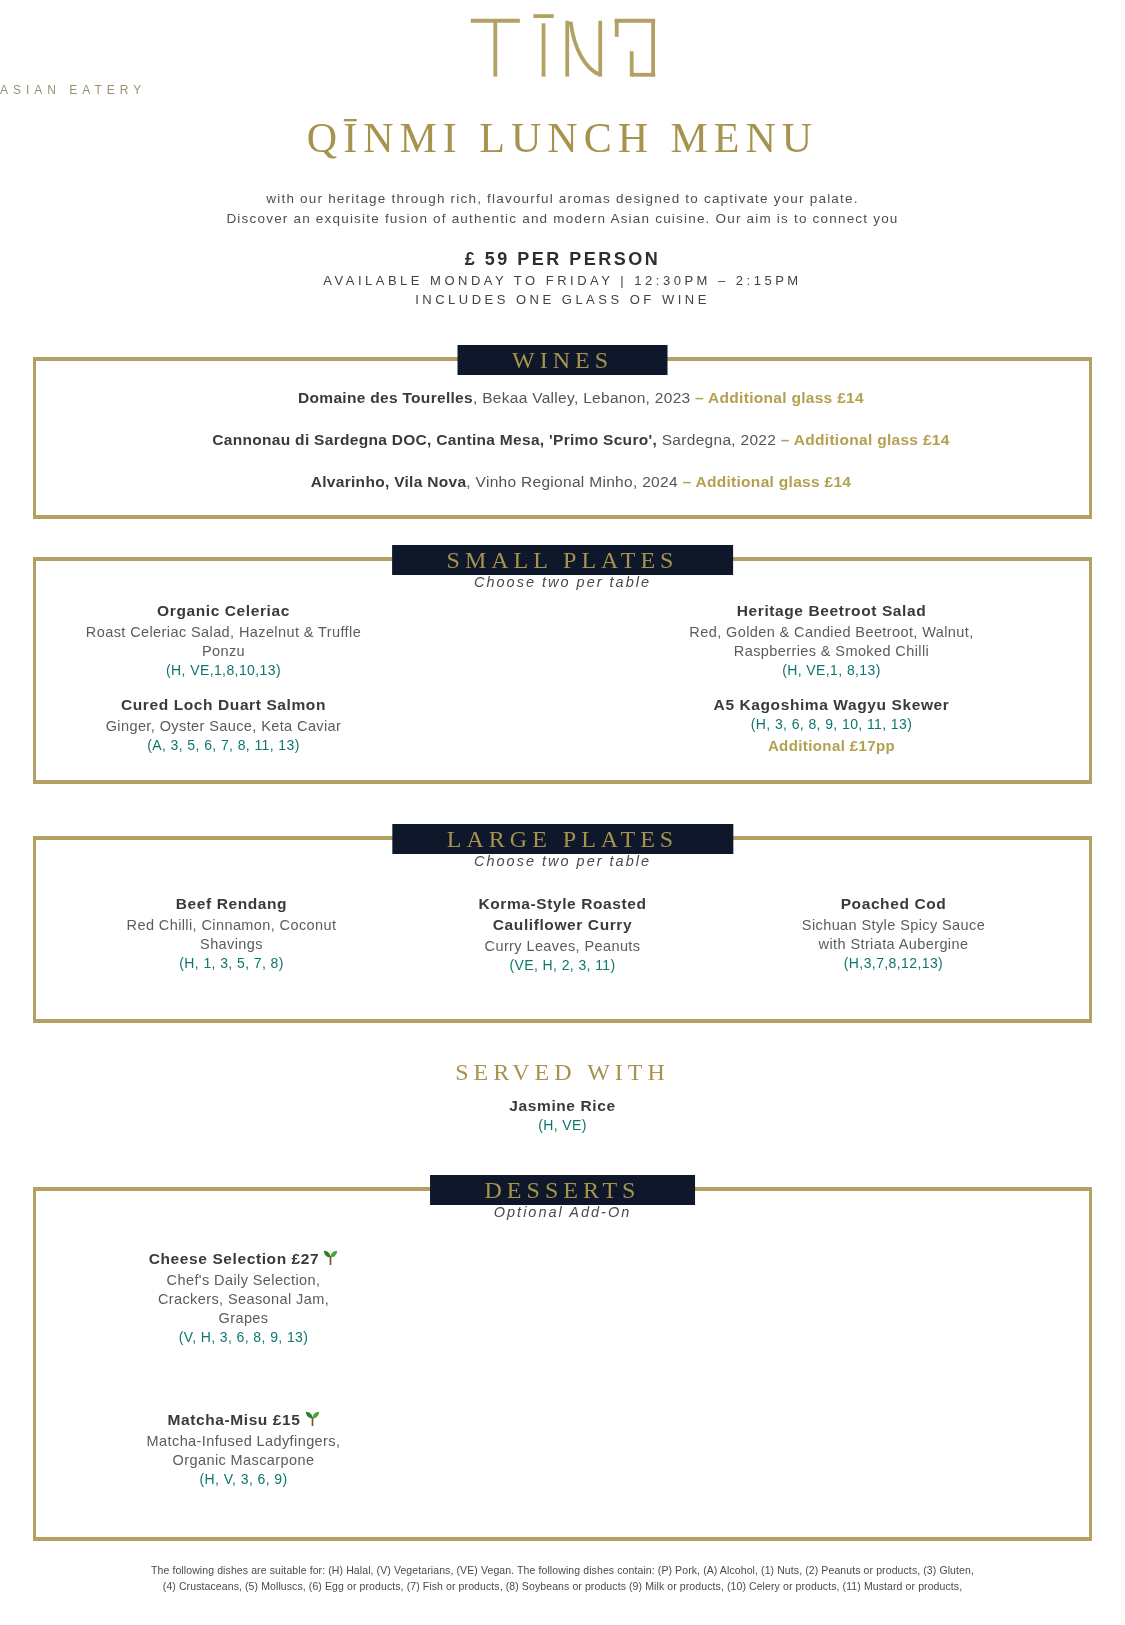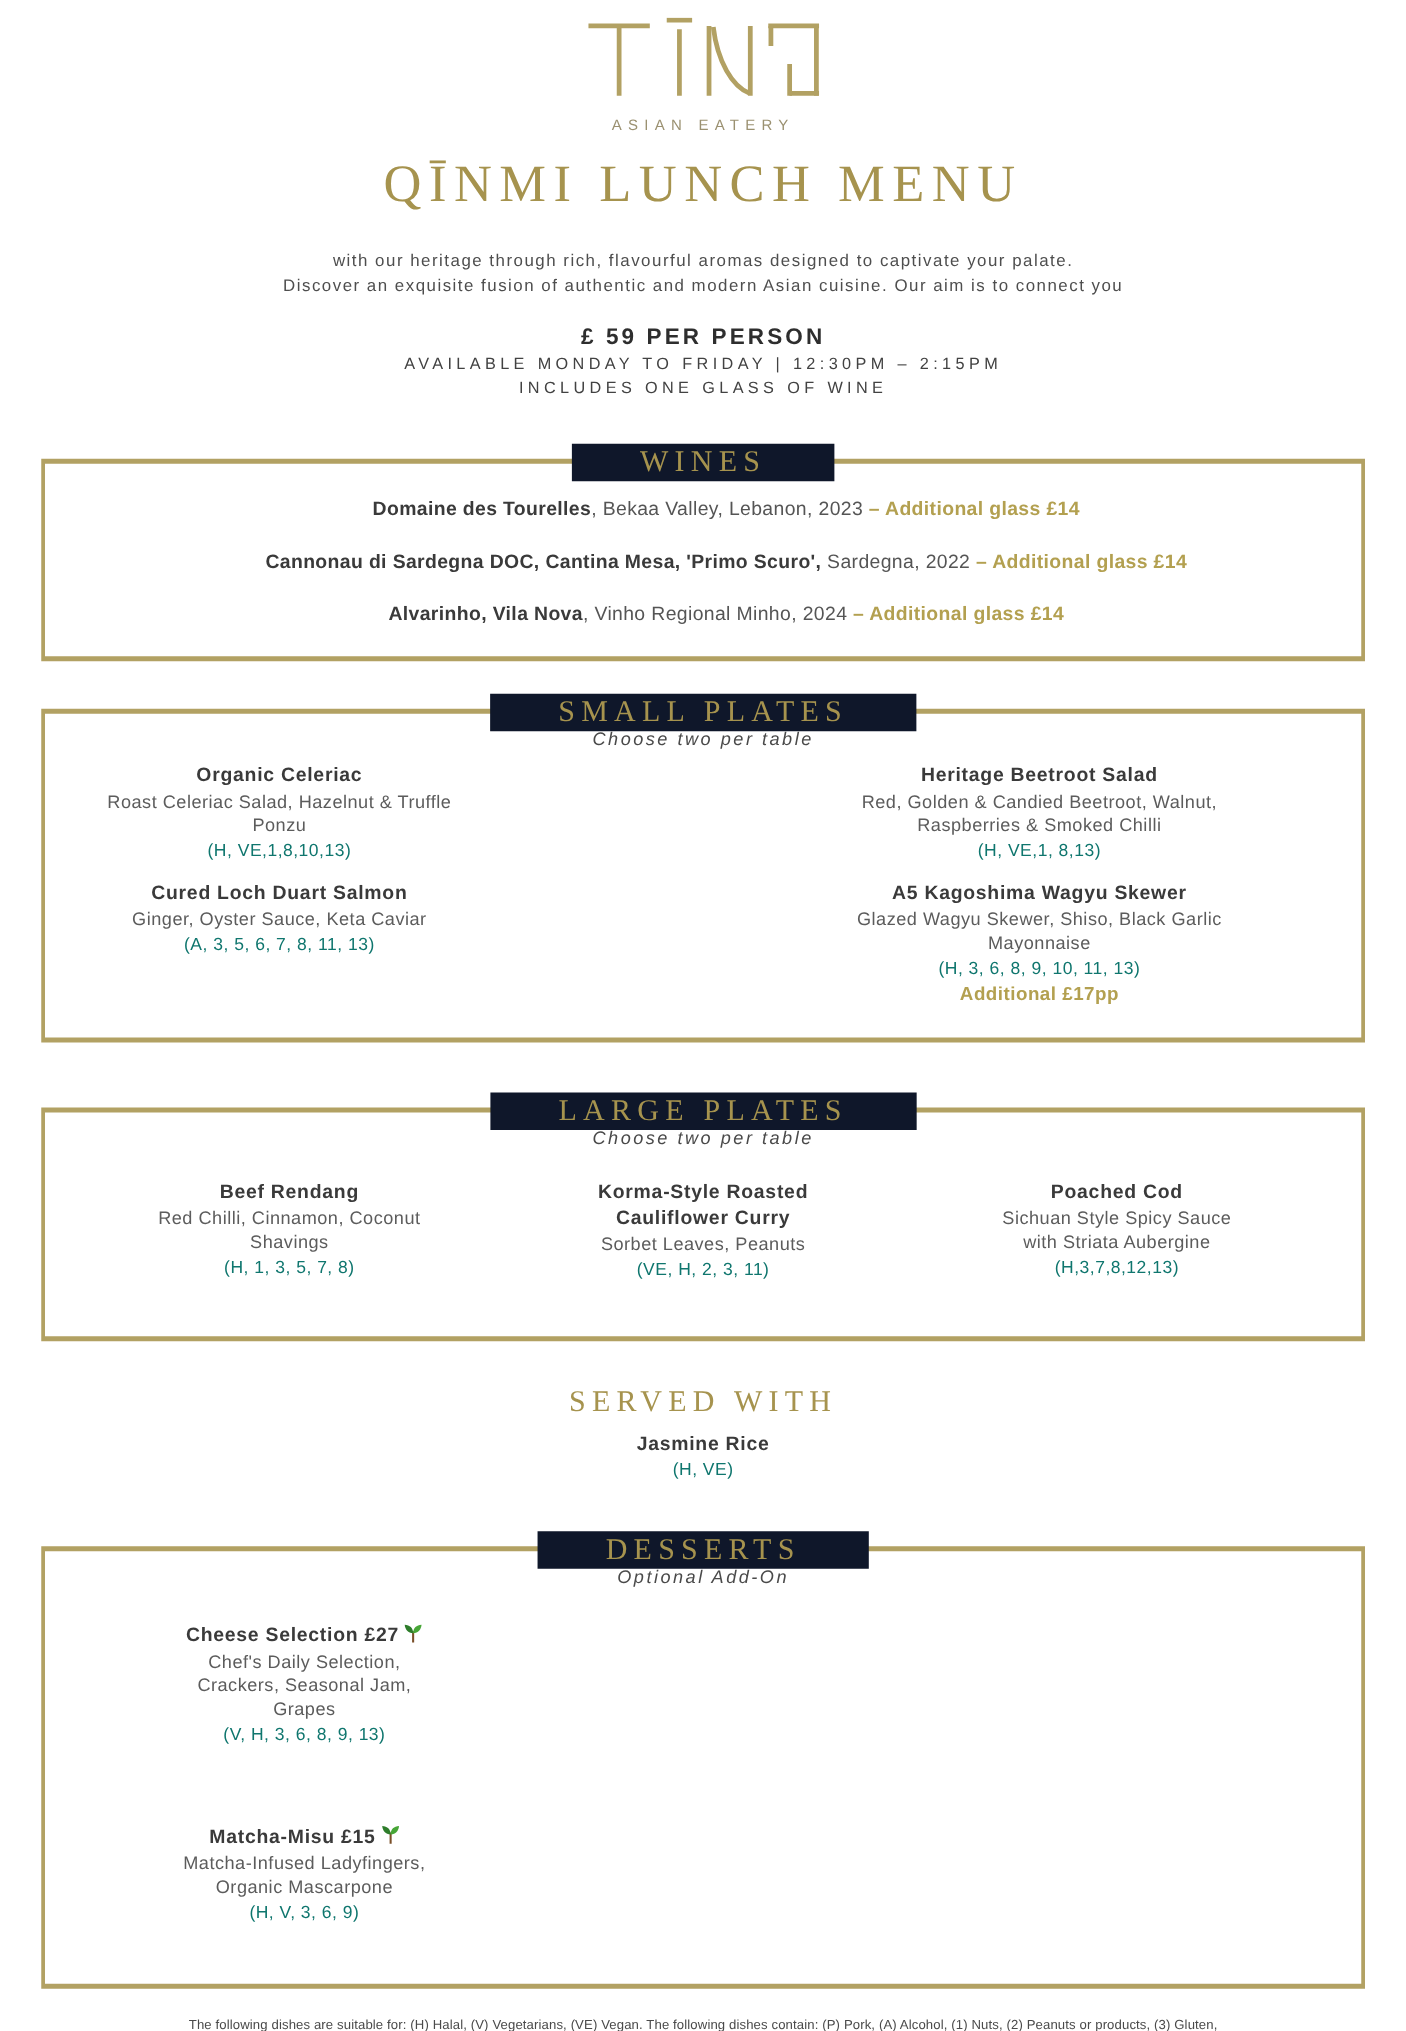--- a/index.html
+++ b/index.html
@@ -11,21 +11,21 @@
   }
   *{box-sizing:border-box;}
   html,body{margin:0;padding:0;}
   body{
     width:1125px;height:1625px;background:#fff;overflow:hidden;
     font-family:"Liberation Sans",sans-serif;color:var(--dark);
   }
   
   .logo-wrap{padding-top:14px;text-align:center;}
   .logo-wrap svg{display:block;margin:0 auto;}
-  .brand-tagline{font-size:12px;letter-spacing:5px;color:#9b9171;margin-top:13px;text-align:center;}
+  .brand-tagline{font-size:12px;letter-spacing:5px;color:#9b9171;margin-top:3px;text-align:left;}
   .page-title{
     margin-top:18px;text-align:center;
     font-family:"Liberation Serif",serif;font-size:42px;letter-spacing:6px;
     color:var(--gold-title);font-weight:400;line-height:46px;
   }
   .intro{margin-top:12px;text-align:center;font-size:13.5px;letter-spacing:1.2px;color:#4e4e4e;line-height:20px;}
   .price-line{margin-top:18px;text-align:center;font-size:18px;font-weight:bold;letter-spacing:2.5px;color:#2e2e2e;line-height:24px;}
   .avail-line,.includes-line{text-align:center;font-size:13px;letter-spacing:3.5px;color:#424242;line-height:19px;}
   
   .gold-box{
@@ -147,21 +147,20 @@
       </div>
     </div>
     <div class="sp-col">
       <div class="item">
         <div class="item-name">Heritage Beetroot Salad</div>
         <div class="item-desc">Red, Golden &amp; Candied Beetroot, Walnut, Raspberries &amp; Smoked Chilli</div>
         <div class="item-allergens">(H, VE,1, 8,13)</div>
       </div>
       <div class="item">
         <div class="item-name">A5 Kagoshima Wagyu Skewer</div>
-        <div class="item-desc">Glazed Wagyu Skewer, Shiso, Black Garlic Mayonnaise</div>
         <div class="item-allergens">(H, 3, 6, 8, 9, 10, 11, 13)</div>
         <div class="item-note">Additional £17pp</div>
       </div>
     </div>
   </div>
 </section>
 
 <section class="gold-box lp-box">
   <div class="legend">LARGE PLATES</div>
   <div class="box-subtitle">Choose two per table</div>
@@ -169,21 +168,21 @@
     <div class="lp-col">
       <div class="item">
         <div class="item-name">Beef Rendang</div>
         <div class="item-desc">Red Chilli, Cinnamon, Coconut Shavings</div>
         <div class="item-allergens">(H, 1, 3, 5, 7, 8)</div>
       </div>
     </div>
     <div class="lp-col">
       <div class="item">
         <div class="item-name">Korma-Style Roasted Cauliflower Curry</div>
-        <div class="item-desc">Sorbet Leaves, Peanuts</div>
+        <div class="item-desc">Curry Leaves, Peanuts</div>
         <div class="item-allergens">(VE, H, 2, 3, 11)</div>
       </div>
     </div>
     <div class="lp-col">
       <div class="item">
         <div class="item-name">Poached Cod</div>
         <div class="item-desc">Sichuan Style Spicy Sauce with Striata Aubergine</div>
         <div class="item-allergens">(H,3,7,8,12,13)</div>
       </div>
     </div>

